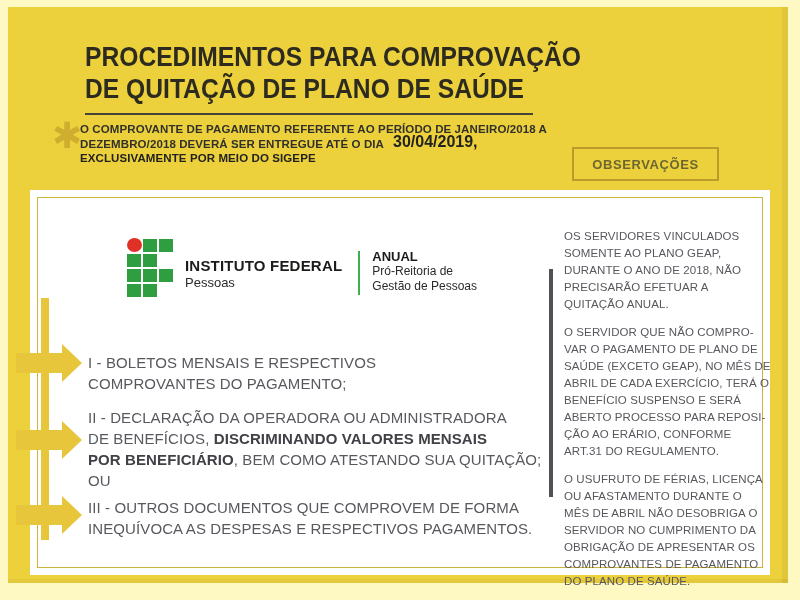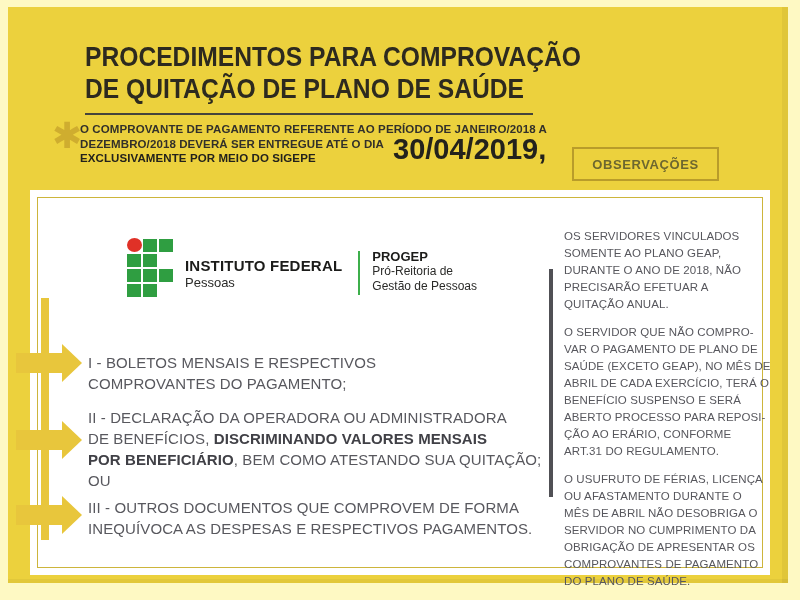--- a/index.html
+++ b/index.html
@@ -10,21 +10,21 @@
   
   .title{position:absolute;left:77px;top:34px;font-size:28px;line-height:32px;font-weight:bold;
     color:#2d2a1f;transform:scaleX(0.88);transform-origin:left top;white-space:nowrap;letter-spacing:0px;}
   .title-underline{position:absolute;left:77px;top:106px;width:448px;height:2px;background:#45443c;}
   .asterisk{position:absolute;left:44px;top:108px;font-size:36px;font-weight:bold;color:#cfad2f;}
   .note{position:absolute;left:72px;top:115px;width:480px;font-size:11.5px;line-height:14.5px;
     color:#32302a;font-weight:bold;letter-spacing:0.1px;}
   .note .nline{white-space:nowrap;}
   .note .bold-line{font-weight:bold;color:#23221c;}
   .note .nline,.note .mid{font-weight:bold;}
-  .deadline-date{position:absolute;left:385px;top:126px;font-size:29px;font-weight:bold;color:#23221c;}
+  .deadline-date{position:absolute;left:385px;top:126px;font-size:16px;font-weight:bold;color:#23221c;}
   .obs-badge{position:absolute;left:564px;top:140px;width:143px;height:30px;border:2px solid #b99c2a;
     display:flex;align-items:center;justify-content:center;font-size:13px;font-weight:bold;
     color:#6d672f;letter-spacing:0.6px;}
   
   .card{position:absolute;left:22px;top:183px;width:740px;height:385px;background:#ffffff;}
   .card-inner-border{position:absolute;top:7px;left:7px;right:7px;bottom:7px;
     border:1px solid #cdb53b;pointer-events:none;}
   
   .logo-block{position:absolute;left:97px;top:43px;display:flex;align-items:flex-start;}
   .logo-grid{display:grid;grid-template-columns:repeat(3,14px);grid-auto-rows:13px;gap:2px;margin-top:6px;}
@@ -100,21 +100,21 @@
             <div class="cell square"></div>
             <div class="cell square"></div>
             <div class="cell empty"></div>
           </div>
         <div class="inst-text">
           <div class="inst-name">INSTITUTO FEDERAL</div>
           <div class="inst-unit">Pessoas</div>
         </div>
         <div class="logo-divider"></div>
         <div class="org-text">
-          <div class="org-name">PROGEP</div>
+          <div class="org-name">ANUAL</div>
           <div class="org-sub">Pró-Reitoria de
 Gestão de Pessoas</div>
         </div>
       </div>
 
       <div class="doc-item item-2"><span>II - DECLARAÇÃO DA OPERADORA OU ADMINISTRADORA
 DE BENEFÍCIOS, </span><span class="seg-bold">DISCRIMINANDO VALORES MENSAIS
 POR BENEFICIÁRIO</span><span>, BEM COMO ATESTANDO SUA QUITAÇÃO;
 OU</span></div>
       <div class="doc-item item-1">I - BOLETOS MENSAIS E RESPECTIVOS

